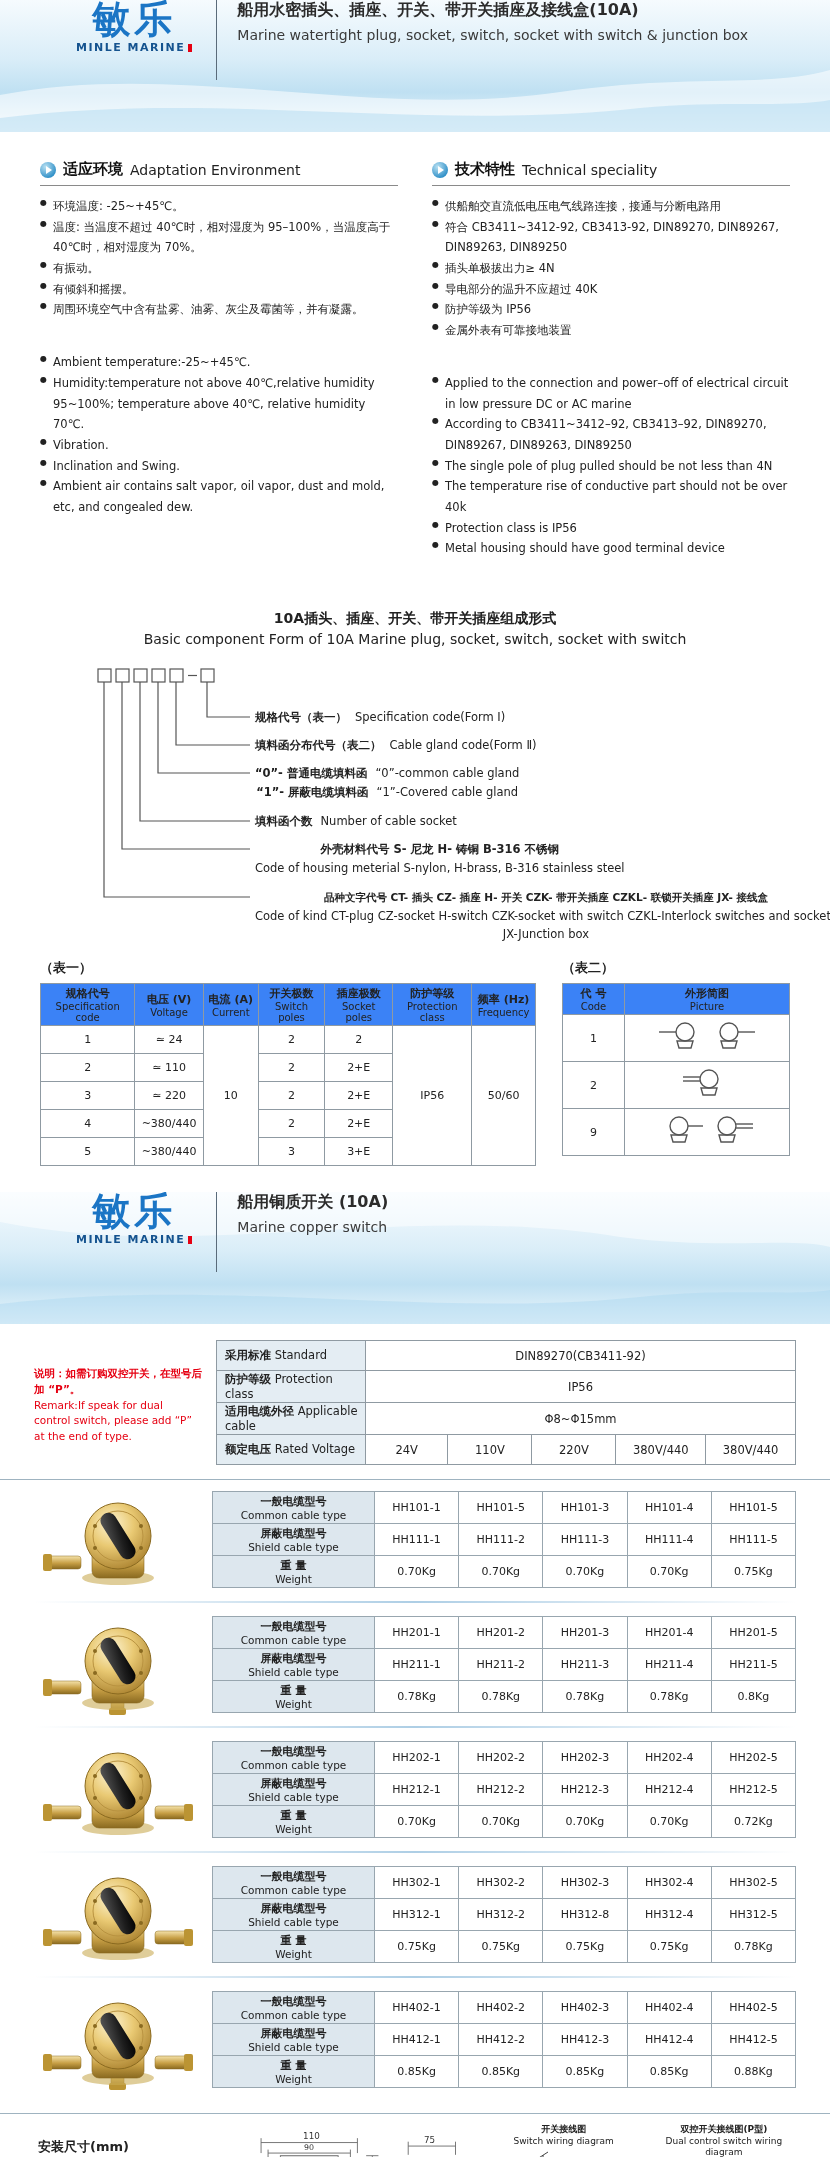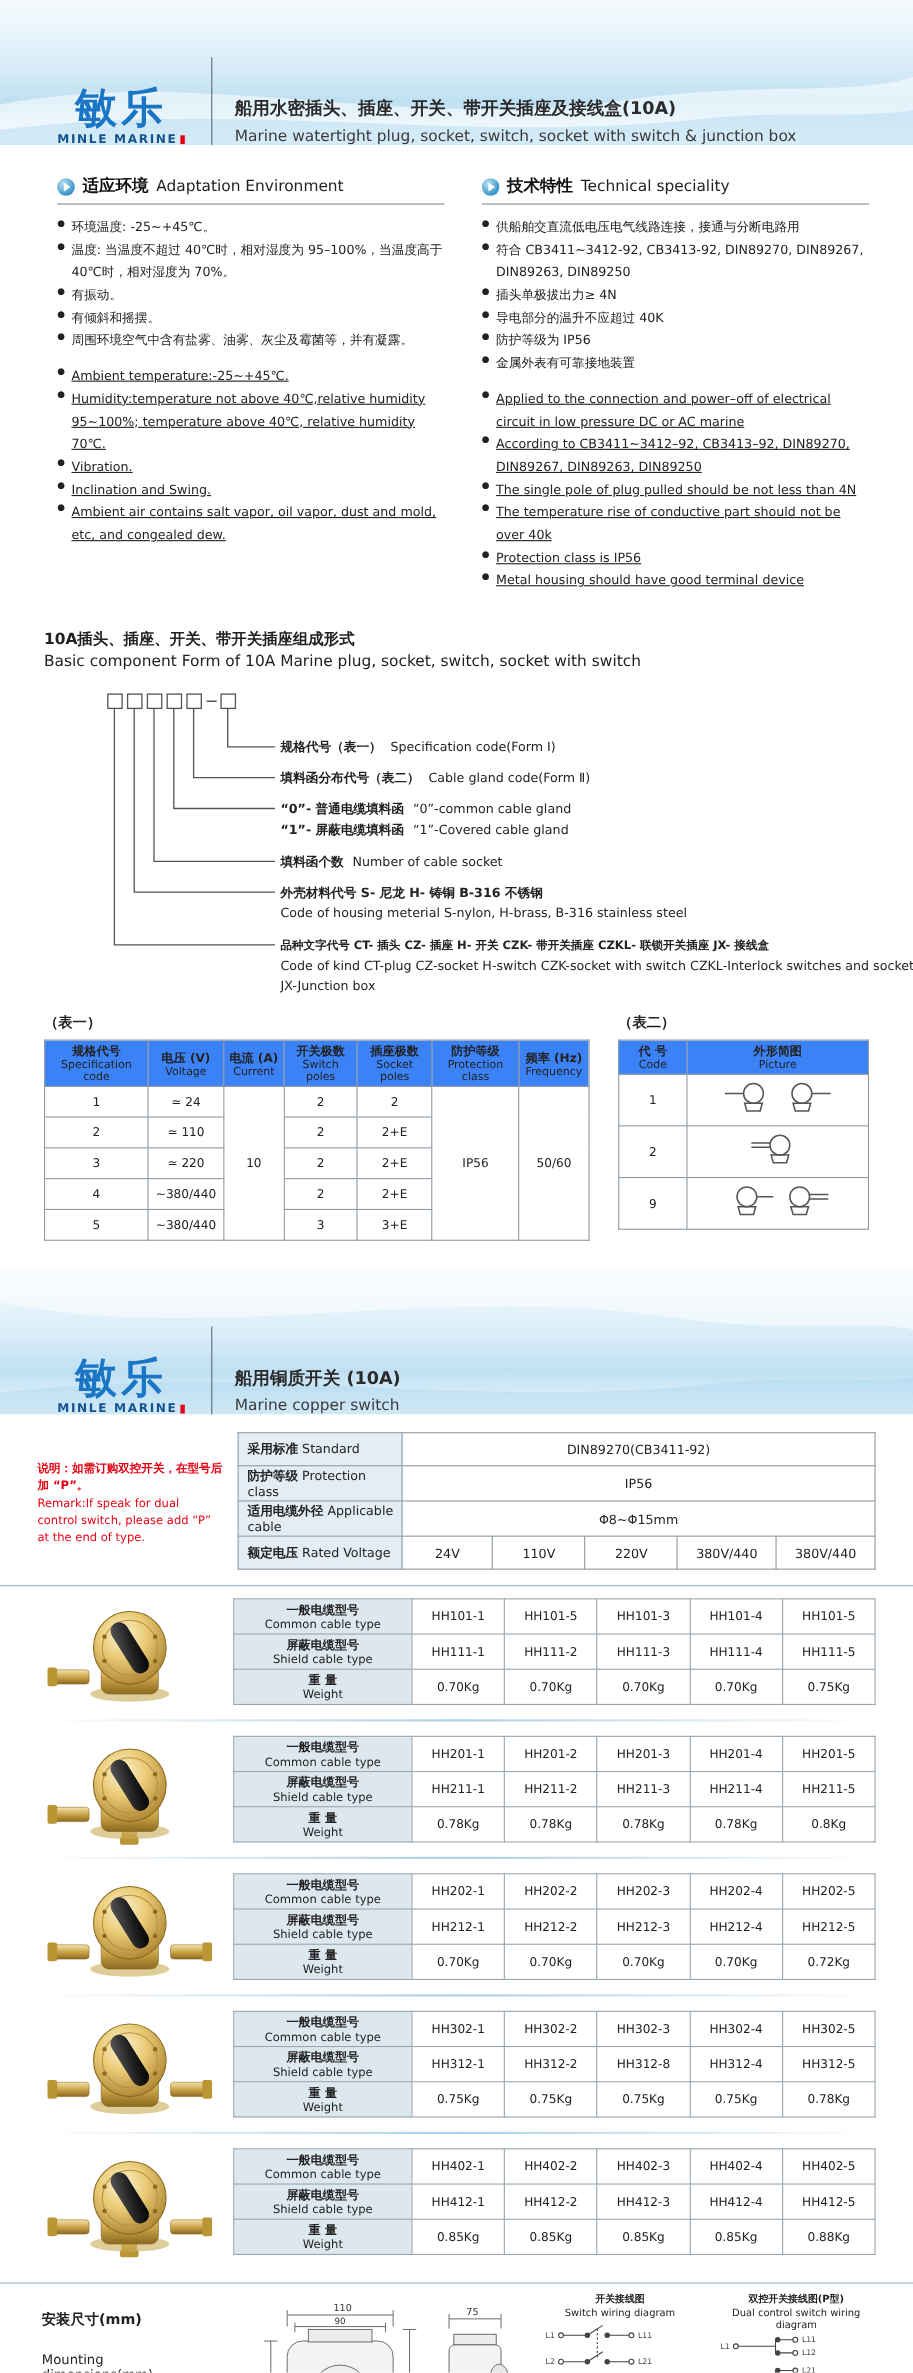--- a/index.html
+++ b/index.html
@@ -2,45 +2,45 @@
 <html><head>
 <meta charset="utf-8">
 <style>
   html,body{margin:0;padding:0;background:#fff;}
   body{font-family:"DejaVu Sans","Liberation Sans",sans-serif;color:#222;}
   .page{width:830px;height:2157px;position:relative;overflow:hidden;background:#fff;margin:0 auto;}
 
   
   .hband{position:relative;height:132px;background:linear-gradient(180deg,#f6fbfe 0%,#d9edf8 45%,#bfe0f2 70%,#eef7fc 100%);overflow:hidden;}
   .hband svg.waves{position:absolute;left:0;top:0;width:100%;height:100%;}
-  .hband-inner{position:relative;display:flex;align-items:flex-end;height:100%;padding-left:52px;}
+  .hband-inner{position:relative;display:flex;align-items:flex-start;height:100%;padding-left:76px;}
   .logo{display:flex;flex-direction:column;align-items:center;line-height:1;}
   .logo-cn{font-size:38px;font-weight:bold;color:#1b75c5;letter-spacing:4px;}
   .logo-en{font-size:11px;font-weight:bold;color:#15538f;letter-spacing:1.5px;margin-top:4px;display:flex;align-items:center;gap:3px;}
   .logo-red{width:4px;height:8px;background:#e60012;display:inline-block;}
   .vdiv{width:1px;height:80px;background:#5a6b7a;margin:0 20px 0 24px;}
   .htitles{display:flex;flex-direction:column;gap:6px;}
   .htitle-cn{font-size:16px;font-weight:bold;color:#2b2b2b;}
   .htitle-en{font-size:14px;color:#3a3a3a;}
 
   
-  .two-col{display:flex;gap:34px;padding:14px 40px 0 52px;}
+  .two-col{display:flex;gap:34px;padding:14px 40px 0 40px;}
   .col{flex:1;min-width:0;}
   .sec-head{display:flex;align-items:center;gap:7px;border-bottom:1px solid #8a8a8a;padding-bottom:6px;margin:14px 0 10px 0;}
   .play{width:16px;height:16px;border-radius:50%;background:radial-gradient(circle at 35% 30%,#b8e0f2,#2f8fc7 75%);position:relative;flex:0 0 auto;}
   .play::after{content:"";position:absolute;left:6px;top:4px;border-left:6px solid #fff;border-top:4px solid transparent;border-bottom:4px solid transparent;}
   .sec-cn{font-size:15px;font-weight:bold;color:#111;}
   .sec-en{font-size:14px;color:#222;}
   ul.blist{list-style:none;margin:0;padding:0;font-size:11.5px;line-height:1.8;color:#222;}
   ul.blist li{position:relative;padding-left:13px;}
   ul.blist li::before{content:"●";position:absolute;left:0;top:0;font-size:8px;}
-  ul.blist.en{margin-top:11px;text-decoration:underline;}
+  ul.blist.en{margin-top:32px;}
 
   
-  .compform{padding:0 40px;margin-top:34px;}
+  .compform{padding:0 40px;margin-top:51px;text-align:center;}
   .cf-title-cn{font-size:14px;font-weight:bold;}
   .cf-title-en{font-size:14px;margin-top:3px;}
   .cf-diagram{position:relative;height:272px;margin-top:14px;}
   .cf-diagram svg{position:absolute;left:18px;top:0;}
   .cf-label{position:absolute;left:215px;font-size:11.5px;white-space:nowrap;}
   .cf-label .cn{font-weight:bold;}
   .cf-label .en{font-weight:normal;margin-left:8px;}
   .cf-label .sub{display:block;font-weight:normal;margin-top:4px;}
 
   

